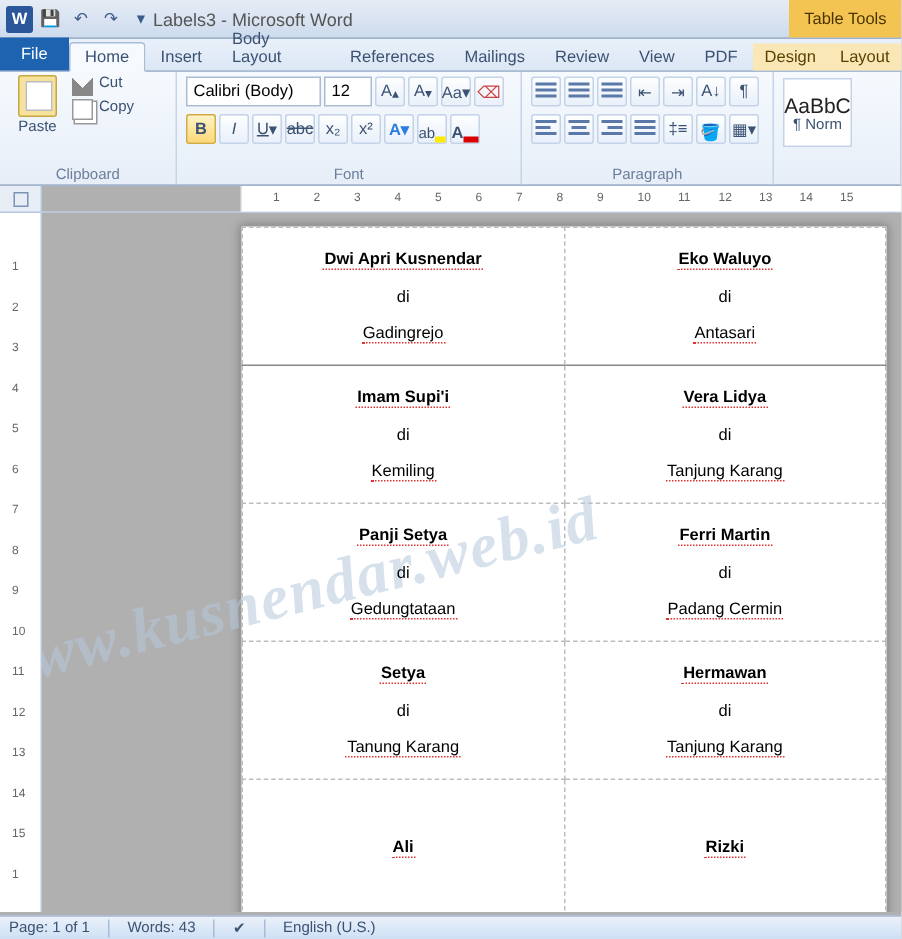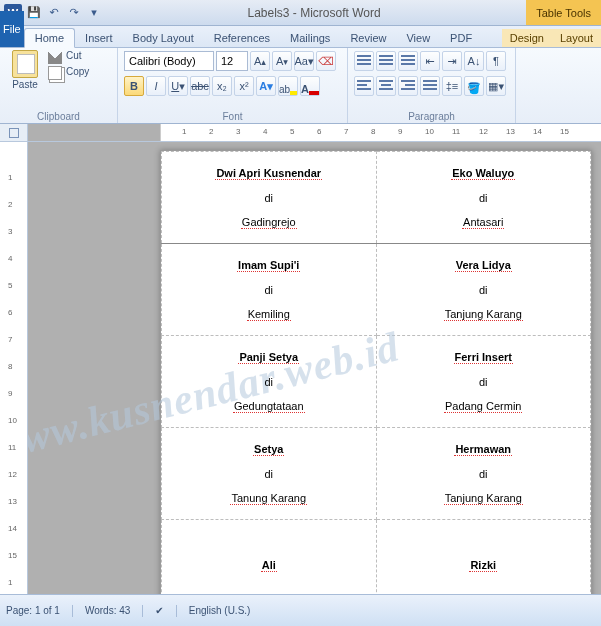--- a/index.html
+++ b/index.html
@@ -3,26 +3,26 @@
 <meta charset="utf-8">
 <style>
   * { box-sizing: border-box; margin: 0; padding: 0; font-family: "Segoe UI", Tahoma, sans-serif; }
   body { width: 601px; height: 626px; overflow: hidden; background: #b0b0b0; position: relative; }
 
   
   .titlebar { height: 26px; background: linear-gradient(#e6ecf5,#cddbee); display:flex; align-items:center; font-size:11px; color:#444; border-bottom:1px solid #9fb4d1; }
   .word-icon { width:18px; height:18px; background:#2b579a; color:#fff; font-weight:bold; font-size:11px; display:flex; align-items:center; justify-content:center; margin:0 4px; border-radius:2px;}
   .qat { display:flex; gap:4px; align-items:center; }
   .qat-btn { width:16px; height:16px; display:flex; align-items:center; justify-content:center; color:#3b5b8c; font-size:11px;}
-  .title-center { flex:1; text-align:center; font-size:12px; color:#555;}
+  .title-center { flex:1; font-size:12px; color:#555;}
   .table-tools { background:#f4c452; color:#4a3400; padding:0 10px; height:100%; display:flex; align-items:center; font-size:11px;}
 
   
   .tabs { height:22px; background:linear-gradient(#e9f0fa,#dce7f5); display:flex; align-items:flex-end; font-size:11px; border-bottom:1px solid #a8bcd8;}
-  .file-tab { background:#1e63b0; color:#fff; padding:3px 3px; height:36px; display:flex; align-items:center; font-size:11px;}
+  .file-tab { background:#1e63b0; color:#fff; padding:3px 14px; height:22px; display:flex; align-items:center; font-size:11px;}
   .tab { padding:3px 10px; color:#3b5273; cursor:pointer;}
   .tab.active { background:#f6fafe; border:1px solid #a8bcd8; border-bottom:1px solid #f6fafe; border-radius:3px 3px 0 0; margin-bottom:-1px;}
   .tabs-spacer { flex:1; }
   .tabs-tool { background:#f9e7b6; color:#5a4100; padding:3px 8px; }
 
   
   .ribbon { height:76px; background:linear-gradient(#f6fafe,#e7eef8); display:flex; border-bottom:1px solid #9fb4d1;}
   .group { border-right:1px solid #c6d4e8; padding:2px 6px 0 6px; display:flex; flex-direction:column; position:relative;}
   .group-label { position:absolute; bottom:1px; left:0; right:0; text-align:center; font-size:10px; color:#6b7e9b;}
   .clipboard { width:118px; }
@@ -81,21 +81,21 @@
   .label-table tr:first-child td{ border-bottom:1px solid #888;}
   .name { font-weight:bold; }
   .name, .di, .place { display:block; position:relative;}
   .und { border-bottom:1px dotted #d33; display:inline-block; padding:0 1px;}
   .di { margin:12px 0; }
 
   
   .watermark { position:absolute; left:-40px; top:230px; font-size:42px; font-style:italic; font-weight:bold; color:rgba(180,200,220,0.55); transform:rotate(-14deg); pointer-events:none; letter-spacing:1px; font-family:Georgia,serif; white-space:nowrap;}
 
   
-  .status { position:absolute; bottom:0; left:0; right:0; height:32px; background:linear-gradient(#eaf1fb,#cfe0f4); border-top:1px solid #a8bcd8; display:flex; align-items:center; font-size:10px; color:#3b5273; gap:12px; padding:0 6px;}
+  .status { position:absolute; bottom:0; left:0; right:0; height:16px; background:linear-gradient(#eaf1fb,#cfe0f4); border-top:1px solid #a8bcd8; display:flex; align-items:center; font-size:10px; color:#3b5273; gap:12px; padding:0 6px;}
   .status .sep{ width:1px; height:12px; background:#a8bcd8;}
   .status-spacer{flex:1;}
 </style>
 </head>
 <body>
 
 <div class="titlebar">
   <div class="word-icon">W</div>
   <div class="qat">
     <div class="qat-btn">💾</div>
@@ -238,20 +238,26 @@
         </div>
       <div class="rb">‡≡</div>
       <div class="rb hl">
           <span>🪣</span>
         </div>
       <div class="rb">▦▾</div>
     </div>
     <div class="group-label">Paragraph</div>
   </div>
 
+  <div class="group styles-group">
+    <div class="style-thumb">
+      <span class="aa">AaBbC</span>
+      <span>¶ Norm</span>
+    </div>
+  </div>
 </div>
 
 <div class="ruler-row">
   <div class="ruler-corner">
       <div class="sq"></div>
     </div>
   <div class="gutter-top"></div>
   <div class="h-ruler">
       <div class="tick" style="left: 21px;">1</div>
       <div class="tick" style="left: 48px;">2</div>
@@ -319,21 +325,21 @@
                 <span class="place"><span class="und">Tanjung Karang</span></span>
               </td>
             </tr>
             <tr>
               <td>
                 <span class="name"><span class="und">Panji Setya</span></span>
                 <span class="di">di</span>
                 <span class="place"><span class="und">Gedungtataan</span></span>
               </td>
               <td>
-                <span class="name"><span class="und">Ferri Insert</span></span>
+                <span class="name"><span class="und">Ferri Martin</span></span>
                 <span class="di">di</span>
                 <span class="place"><span class="und">Padang Cermin</span></span>
               </td>
             </tr>
             <tr>
               <td>
                 <span class="name"><span class="und">Setya</span></span>
                 <span class="di">di</span>
                 <span class="place"><span class="und">Tanung Karang</span></span>
               </td>

